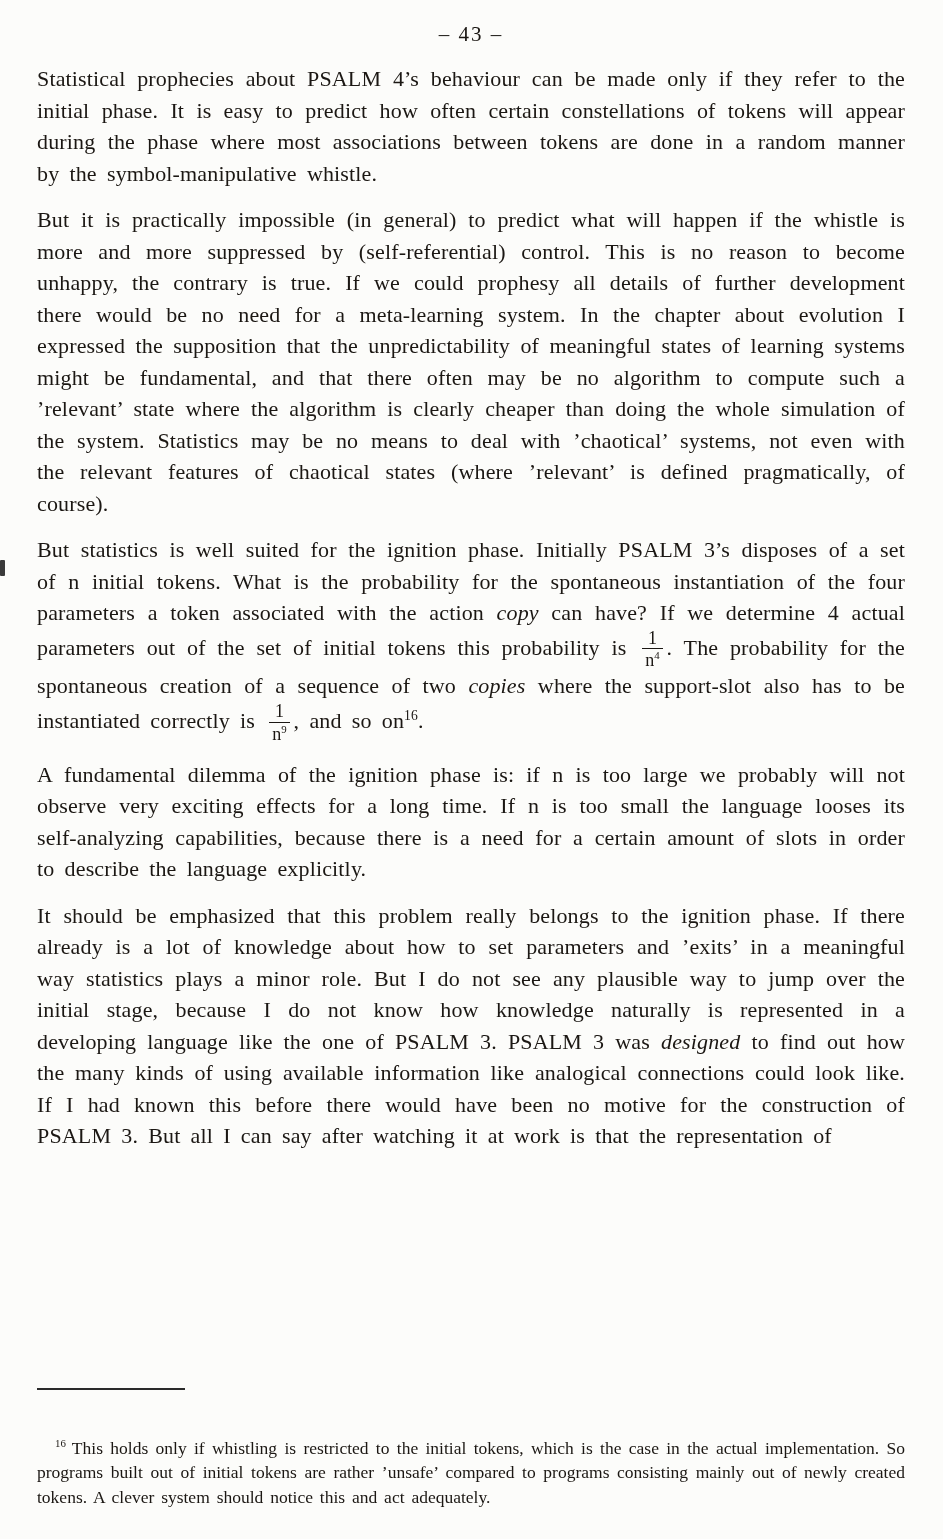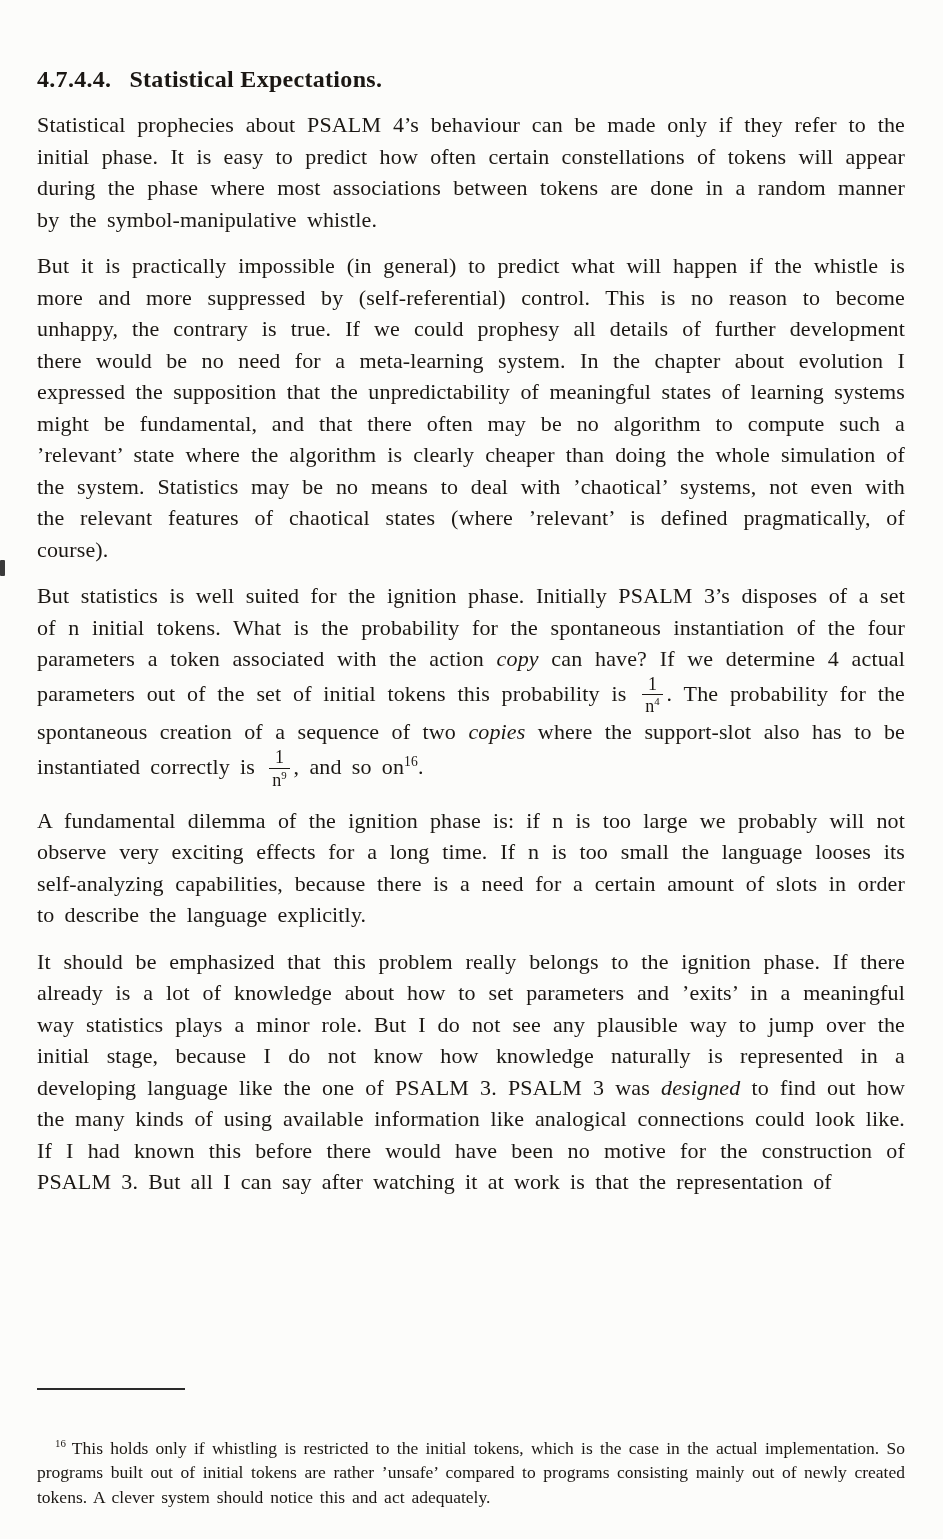--- a/index.html
+++ b/index.html
@@ -89,24 +89,22 @@
     background: #3a3a3a;
     border-radius: 1px;
   }
 </style>
 </head>
 <body>
 
 <div class="page">
   <div class="scan-speck"></div>
 
+  <div class="page-number">– 43 –</div>
 
-  <h2 class="heading">
-    <span class="heading-number">4.7.4.4.</span><span class="heading-title">Statistical Expectations.</span>
-  </h2>
 
   <div class="body-text">
       <p><span>Statistical prophecies about PSALM 4’s behaviour can be made only if they refer to the initial phase. It is easy to predict how often certain constellations of tokens will appear during the phase where most associations between tokens are done in a random manner by the symbol-manipulative whistle.</span></p>
       <p><span>But it is practically impossible (in general) to predict what will happen if the whistle is more and more suppressed by (self-referential) control. This is no reason to become unhappy, the contrary is true. If we could prophesy all details of further development there would be no need for a meta-learning system. In the chapter about evolution I expressed the supposition that the unpredictability of meaningful states of learning systems might be fundamental, and that there often may be no algorithm to compute such a ’relevant’ state where the algorithm is clearly cheaper than doing the whole simulation of the system. Statistics may be no means to deal with ’chaotical’ systems, not even with the relevant features of chaotical states (where ’relevant’ is defined pragmatically, of course).</span></p>
       <p><span>But statistics is well suited for the ignition phase. Initially PSALM 3’s disposes of a set of n initial tokens. What is the probability for the spontaneous instantiation of the four parameters a token associated with the action </span><span style="font-style: italic;">copy</span><span> can have? If we determine 4 actual parameters out of the set of initial tokens this probability is </span><span class="frac"><span class="num">1</span><span class="den">n<sup>4</sup></span></span><span>. The probability for the spontaneous creation of a sequence of two </span><span style="font-style: italic;">copies</span><span> where the support-slot also has to be instantiated correctly is </span><span class="frac"><span class="num">1</span><span class="den">n<sup>9</sup></span></span><span>, and so on</span><sup>16</sup><span>.</span></p>
       <p><span>A fundamental dilemma of the ignition phase is: if n is too large we probably will not observe very exciting effects for a long time. If n is too small the language looses its self-analyzing capabilities, because there is a need for a certain amount of slots in order to describe the language explicitly.</span></p>
       <p><span>It should be emphasized that this problem really belongs to the ignition phase. If there already is a lot of knowledge about how to set parameters and ’exits’ in a meaningful way statistics plays a minor role. But I do not see any plausible way to jump over the initial stage, because I do not know how knowledge naturally is represented in a developing language like the one of PSALM 3. PSALM 3 was </span><span style="font-style: italic;">designed</span><span> to find out how the many kinds of using available information like analogical connections could look like. If I had known this before there would have been no motive for the construction of PSALM 3. But all I can say after watching it at work is that the representation of</span></p>
     </div>
 
   <div class="footnote-block">

